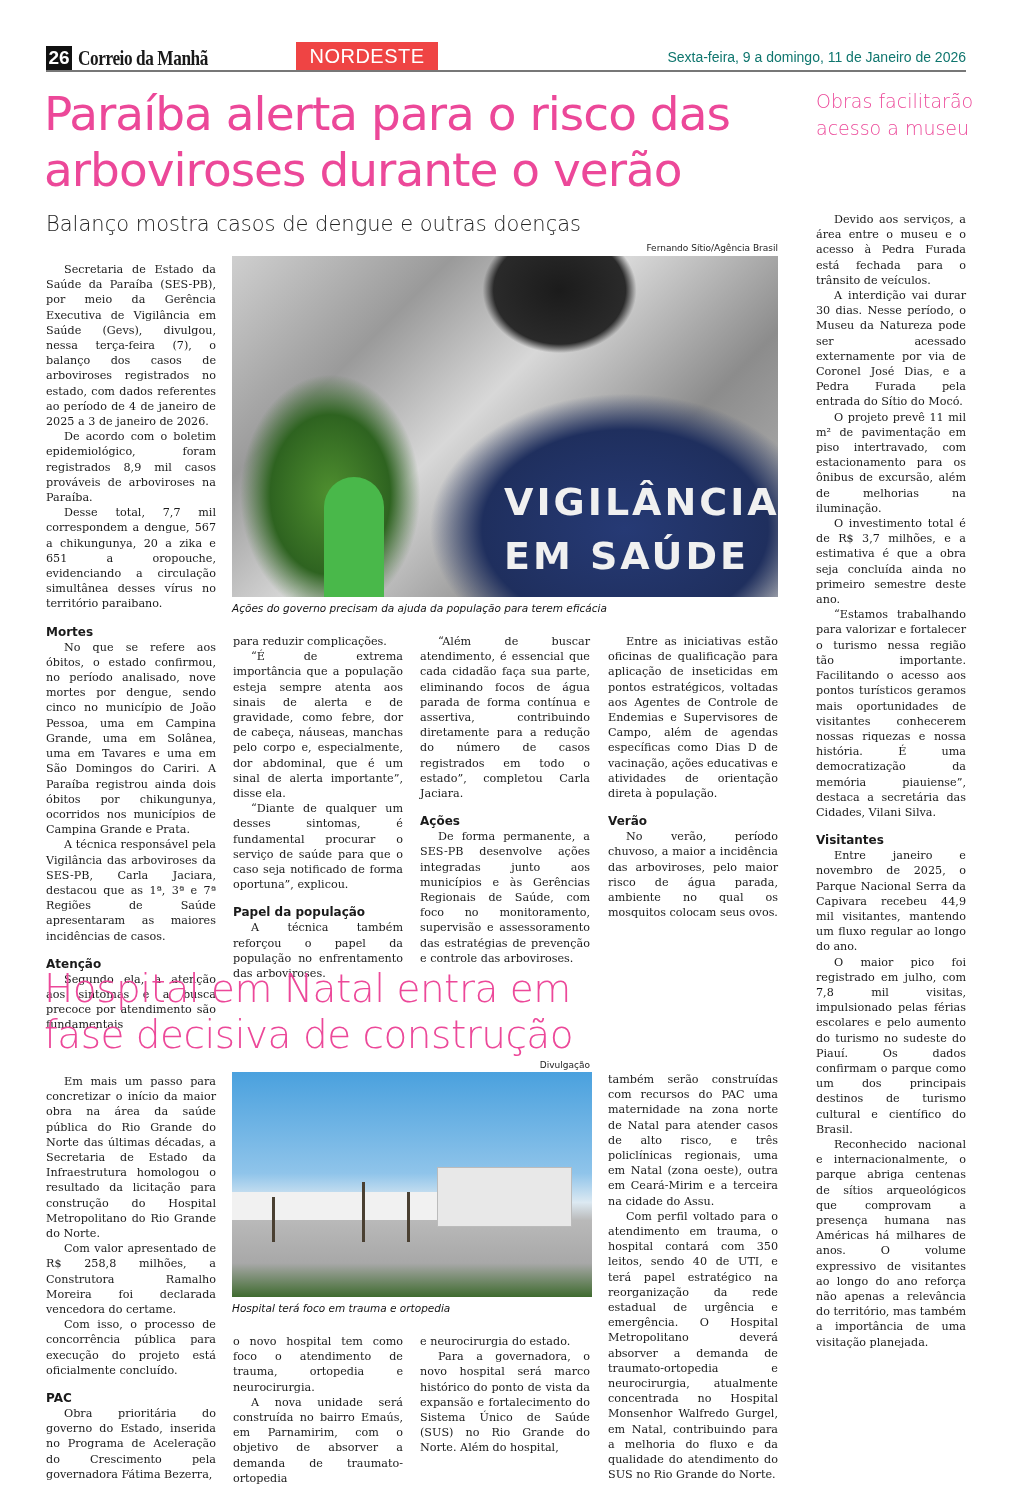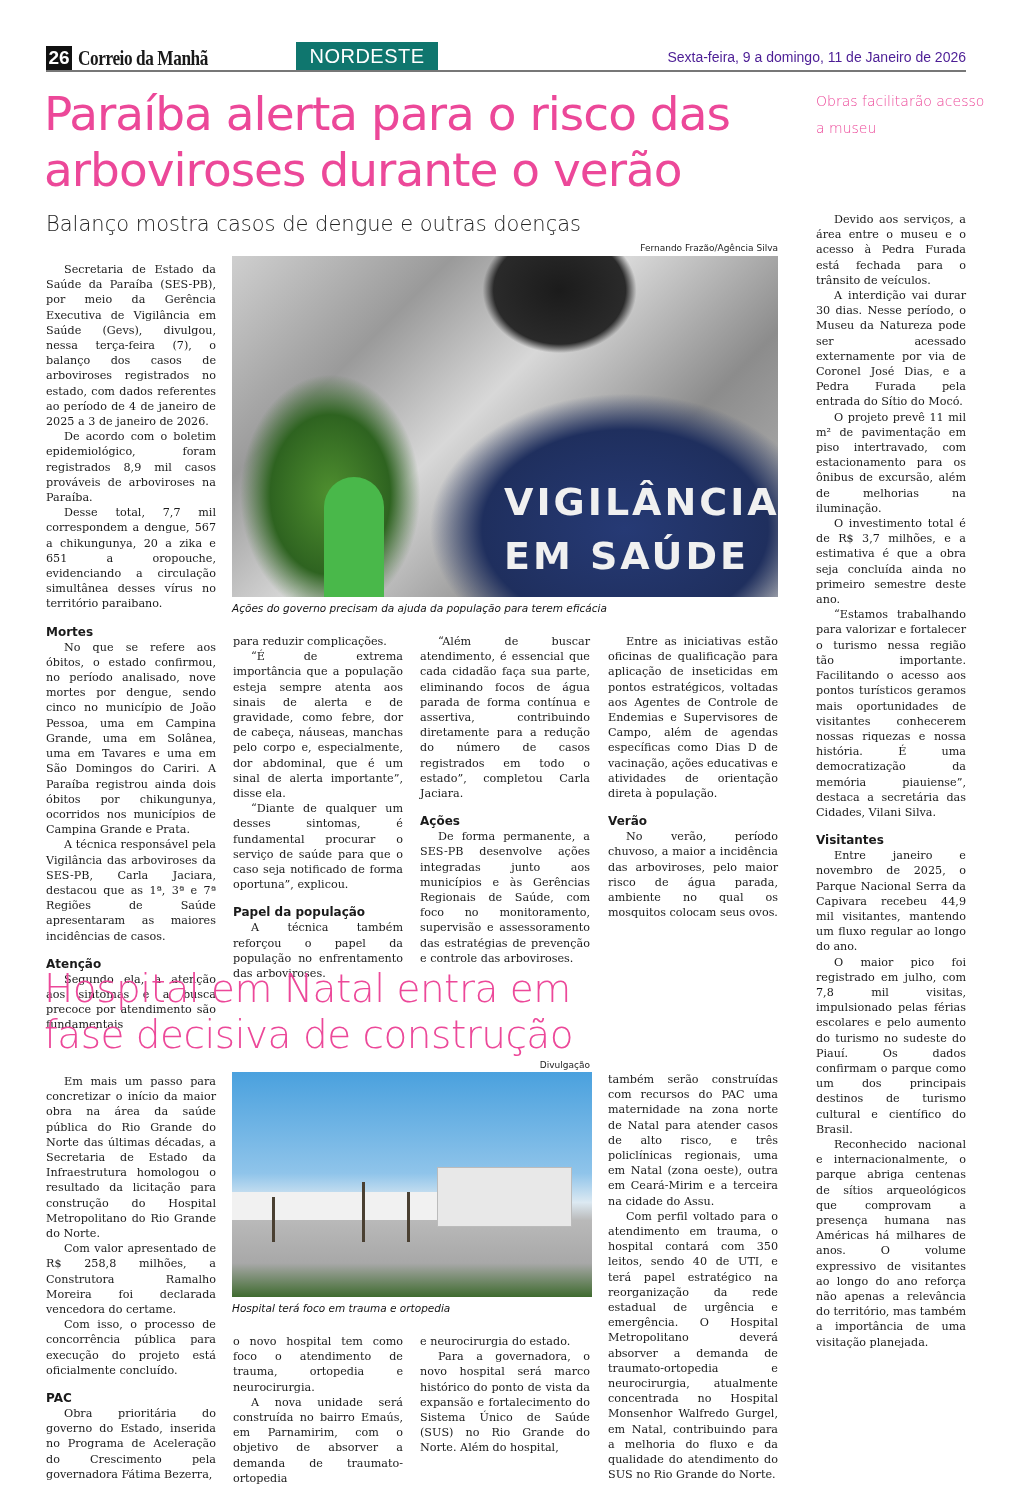--- a/index.html
+++ b/index.html
@@ -2,27 +2,27 @@
 <html><head>
 <meta charset="utf-8">
 <style>
   * { box-sizing: border-box; margin: 0; padding: 0; }
   html, body { width: 1010px; height: 1488px; background: #ffffff; overflow: hidden; }
   body { position: relative; font-family: "DejaVu Serif", serif; color: #1a1a1a; }
 
   .header { position: absolute; left: 46px; top: 46px; width: 920px; height: 26px; border-bottom: 2px solid #777; }
   .page-num { position: absolute; left: 0; top: 0; width: 26px; height: 24px; background: #111; color: #fff; font-family: "Liberation Sans", sans-serif; font-weight: bold; font-size: 19px; line-height: 24px; text-align: center; }
   .masthead { position: absolute; left: 32px; top: 0; font-family: "Liberation Serif", serif; font-size: 21px; line-height: 24px; transform: scaleX(0.82); transform-origin: left; font-weight: bold; letter-spacing: -0.5px; }
-  .section-tag { position: absolute; left: 250px; top: -4px; width: 142px; height: 28px; background: #0f766e; color: #fff; font-family: "Liberation Sans", sans-serif; font-size: 20px; line-height: 28px; text-align: center; letter-spacing: 0.5px; }
-  .issue-date { position: absolute; right: 0; top: 3px; font-family: "Liberation Sans", sans-serif; font-size: 14px; color: #4c1d95; }
+  .section-tag { position: absolute; left: 250px; top: -4px; width: 142px; height: 28px; background: #ef4444; color: #fff; font-family: "Liberation Sans", sans-serif; font-size: 20px; line-height: 28px; text-align: center; letter-spacing: 0.5px; }
+  .issue-date { position: absolute; right: 0; top: 3px; font-family: "Liberation Sans", sans-serif; font-size: 14px; color: #0f766e; }
 
   .headline { position: absolute; font-family: "DejaVu Sans", sans-serif; color: #ec4899; }
   .h-main { left: 44px; top: 86px; width: 740px; font-size: 47px; line-height: 56px; letter-spacing: -1px; font-weight: 500; }
   .h-sub { left: 46px; top: 212px; font-family: "DejaVu Sans", sans-serif; font-weight: 200; font-size: 21px; color: #222; }
-  .h-side { left: 816px; top: 88px; width: 170px; font-size: 14px; line-height: 27px; font-weight: 300; }
+  .h-side { left: 816px; top: 88px; width: 170px; font-size: 19px; line-height: 27px; font-weight: 300; }
   .h-second { left: 44px; top: 966px; width: 580px; font-size: 39px; line-height: 46px; font-weight: 300; letter-spacing: -0.5px; }
 
   .credit { position: absolute; font-family: "DejaVu Sans", sans-serif; font-size: 9px; color: #222; text-align: right; }
   .caption { position: absolute; font-family: "DejaVu Sans", sans-serif; font-style: italic; font-size: 10.5px; color: #111; }
 
   .photo { position: absolute; overflow: hidden; }
   .photo1 { left: 232px; top: 256px; width: 546px; height: 341px;
     background:
       radial-gradient(ellipse 110px 90px at 60% 10%, #1b1b1b 0%, #2a2a2a 60%, transparent 70%),
       radial-gradient(ellipse 260px 180px at 72% 80%, #263a75 0%, #1f2f5e 55%, transparent 75%),
@@ -57,21 +57,21 @@
 <div class="header">
   <div class="page-num">26</div>
   <div class="masthead">Correio da Manhã</div>
   <div class="section-tag">NORDESTE</div>
   <div class="issue-date">Sexta-feira, 9 a domingo, 11 de Janeiro de 2026</div>
 </div>
 
 <h1 class="headline h-main">Paraíba alerta para o risco das arboviroses durante o verão</h1>
 <h2 class="headline h-sub">Balanço mostra casos de dengue e outras doenças</h2>
 
-<div class="credit" style="left:560px; top:243px; width:218px;">Fernando Frazão/Agência Silva</div>
+<div class="credit" style="left:560px; top:243px; width:218px;">Fernando Sítio/Agência Brasil</div>
 <div class="photo photo1">
   <div class="sleeve"></div>
   <div class="vest-text">VIGILÂNCIA EM SAÚDE</div>
 </div>
 <div class="caption" style="left:232px; top:602px;">Ações do governo precisam da ajuda da população para terem eficácia</div>
 
 <div class="col c1">
   <p>Secretaria de Estado da Saúde da Paraíba (SES-PB), por meio da Gerência Executiva de Vigilância em Saúde (Gevs), divulgou, nessa terça-feira (7), o balanço dos casos de arboviroses registrados no estado, com dados referentes ao período de 4 de janeiro de 2025 a 3 de janeiro de 2026.</p>
   <p>De acordo com o boletim epidemiológico, foram registrados 8,9 mil casos prováveis de arboviroses na Paraíba.</p>
   <p>Desse total, 7,7 mil correspondem a dengue, 567 a chikungunya, 20 a zika e 651 a oropouche, evidenciando a circulação simultânea desses vírus no território paraibano.</p>

